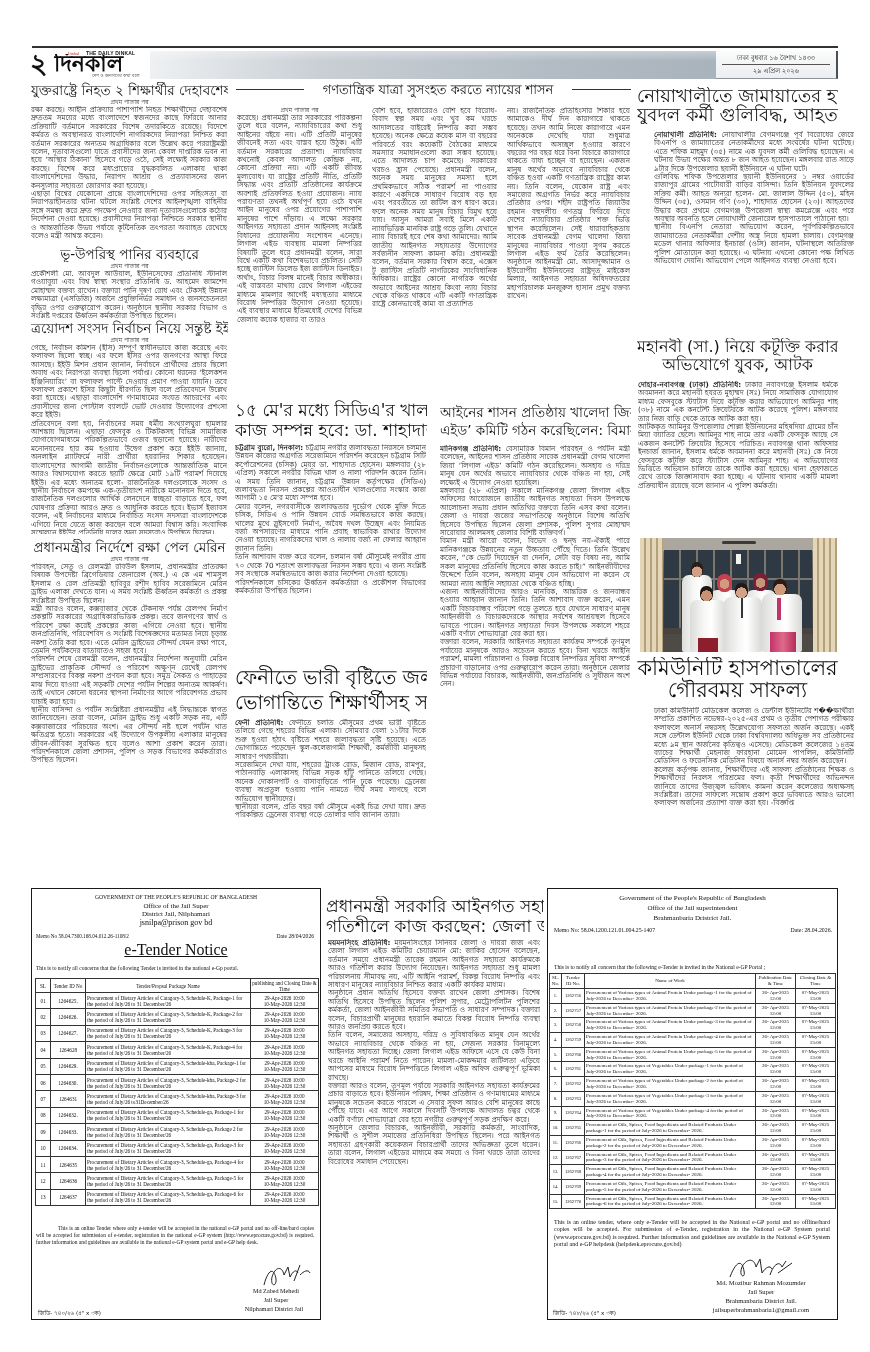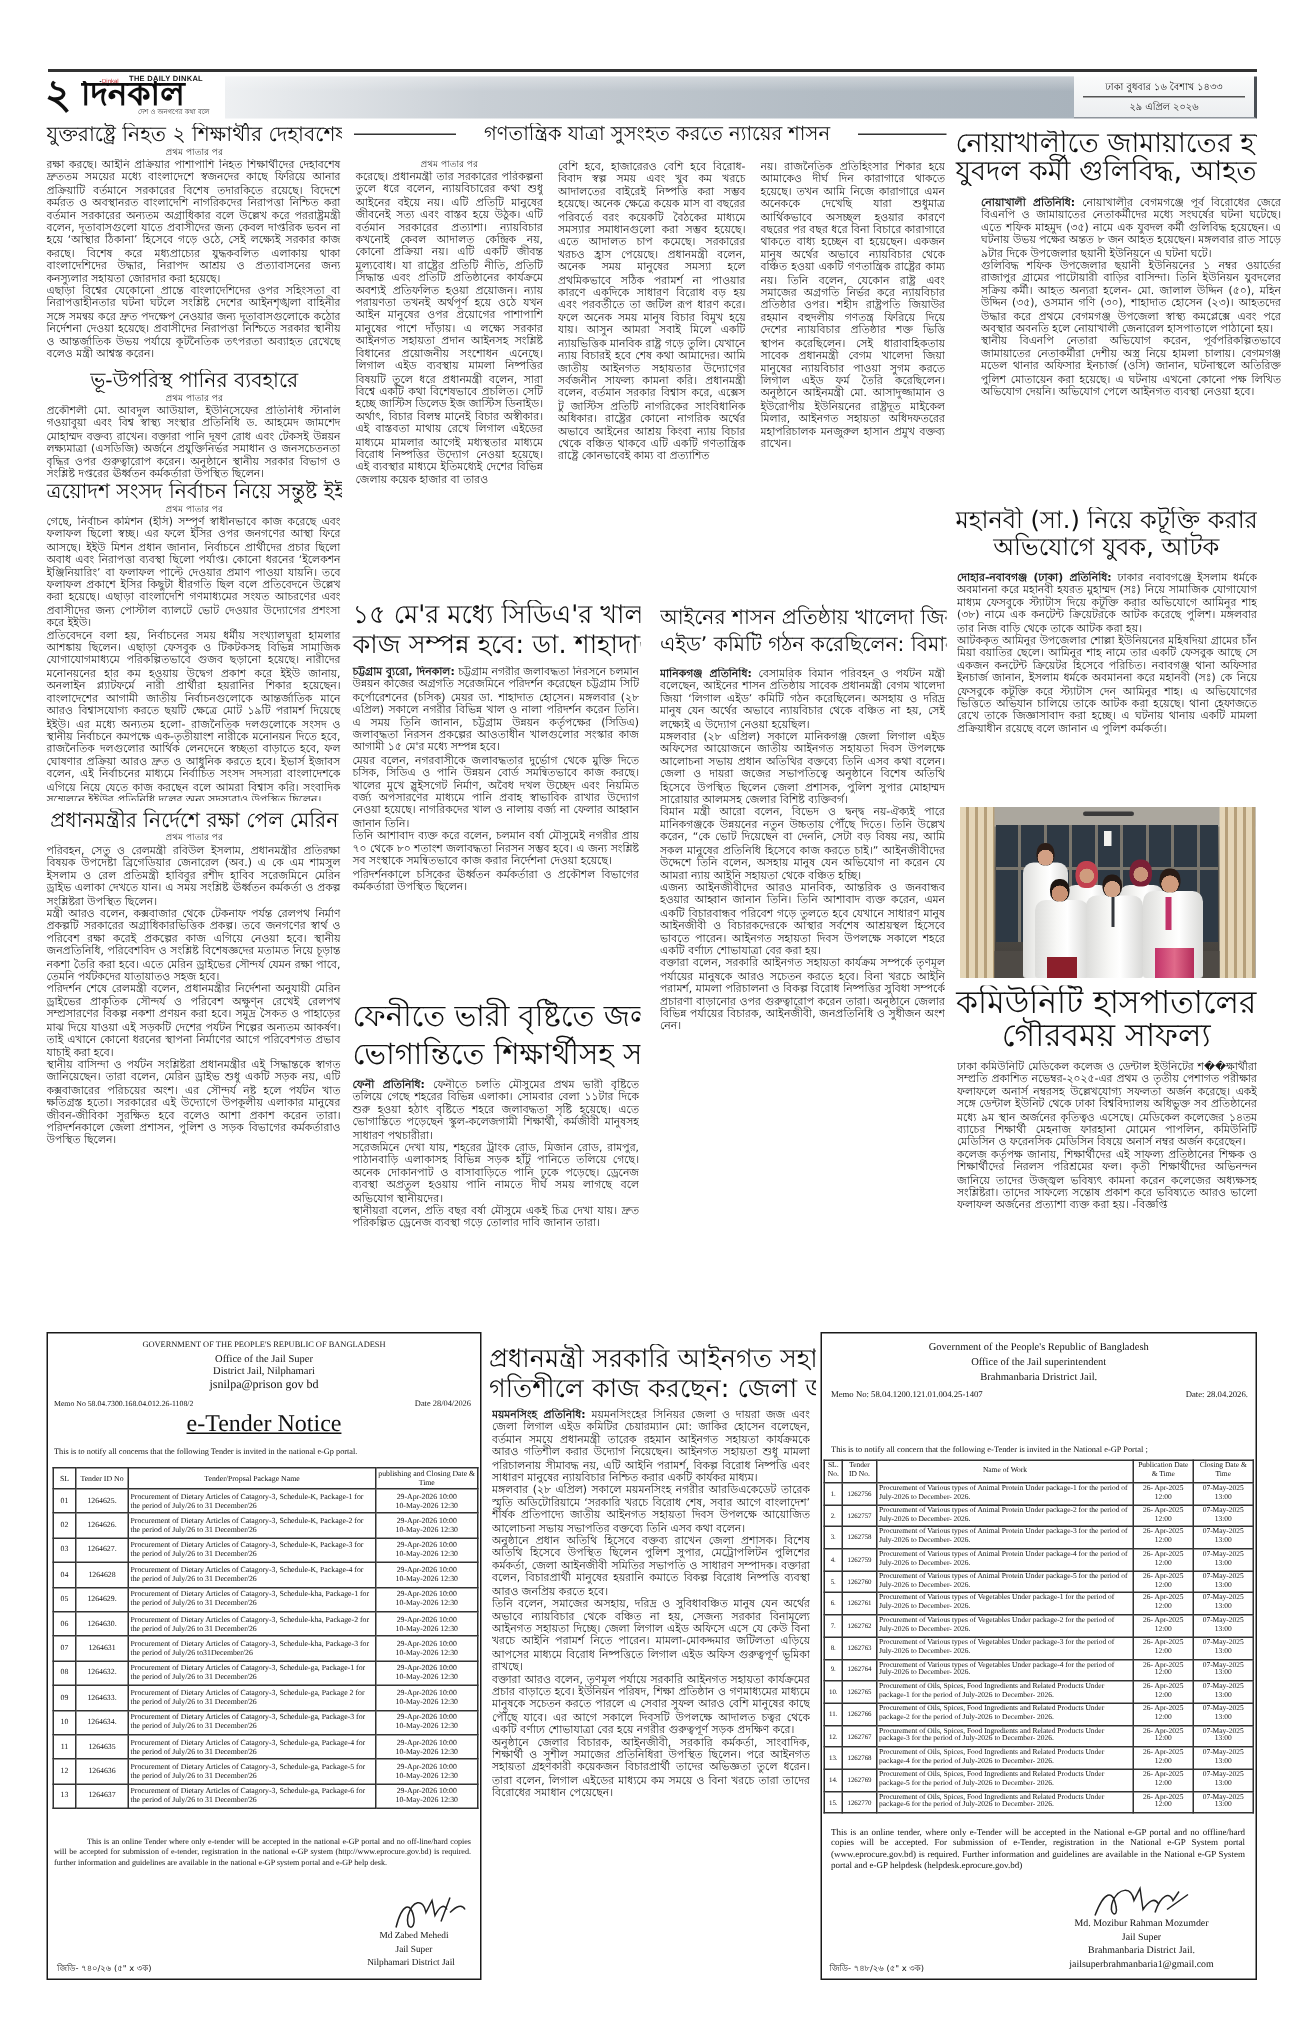--- a/index.html
+++ b/index.html
@@ -123,21 +123,21 @@
 
   <div>
     <div class="hl" style="left:235px;top:400px;width:192px;font-size:17px;line-height:20px;">
       <span>১৫ মে'র মধ্যে সিডিএ'র খাল সংস্কার</span>
       <span>কাজ সম্পন্ন হবে: ডা. শাহাদাত</span>
     </div>
     <div class="body" style="left:235px;top:444px;width:191px;height:216px;">
       <p><span class="dl">চট্টগ্রাম ব্যুরো, দিনকাল:</span> <span>চট্টগ্রাম নগরীর জলাবদ্ধতা নিরসনে চলমান উন্নয়ন কাজের অগ্রগতি সরেজমিনে পরিদর্শন করেছেন চট্টগ্রাম সিটি কর্পোরেশনের (চসিক) মেয়র ডা. শাহাদাত হোসেন। মঙ্গলবার (২৮ এপ্রিল) সকালে নগরীর বিভিন্ন খাল ও নালা পরিদর্শন করেন তিনি। এ সময় তিনি জানান, চট্টগ্রাম উন্নয়ন কর্তৃপক্ষের (সিডিএ) জলাবদ্ধতা নিরসন প্রকল্পের আওতাধীন খালগুলোর সংস্কার কাজ আগামী ১৫ মে'র মধ্যে সম্পন্ন হবে।</span></p>
 
     <p>মেয়র বলেন, নগরবাসীকে জলাবদ্ধতার দুর্ভোগ থেকে মুক্তি দিতে চসিক, সিডিএ ও পানি উন্নয়ন বোর্ড সমন্বিতভাবে কাজ করছে। খালের মুখে স্লুইসগেট নির্মাণ, অবৈধ দখল উচ্ছেদ এবং নিয়মিত বর্জ্য অপসারণের মাধ্যমে পানি প্রবাহ স্বাভাবিক রাখার উদ্যোগ নেওয়া হয়েছে। নাগরিকদের খাল ও নালায় বর্জ্য না ফেলার আহ্বান জানান তিনি।</p>
-        <p>তিনি আশাবাদ ব্যক্ত করে বলেন, চলমান বর্ষা মৌসুমেই নগরীর প্রায় ৭০ থেকে ৮০ শতাংশ জলাবদ্ধতা নিরসন সম্ভব হবে। এ জন্য সংশ্লিষ্ট সব সংস্থাকে সমন্বিতভাবে কাজ করার নির্দেশনা দেওয়া হয়েছে।</p>
+        <p>তিনি আশাবাদ ব্যক্ত করে বলেন, চলমান বর্ষা মৌসুমেই নগরীর প্রায় ৭০ থেকে 70 শতাংশ জলাবদ্ধতা নিরসন সম্ভব হবে। এ জন্য সংশ্লিষ্ট সব সংস্থাকে সমন্বিতভাবে কাজ করার নির্দেশনা দেওয়া হয়েছে।</p>
         <p>পরিদর্শনকালে চসিকের ঊর্ধ্বতন কর্মকর্তারা ও প্রকৌশল বিভাগের কর্মকর্তারা উপস্থিত ছিলেন।</p>
       </div>
   </div>
 
   <div>
     <div class="hl" style="left:235px;top:665px;width:192px;font-size:19.5px;line-height:25px;">
       <span>ফেনীতে ভারী বৃষ্টিতে জলাবদ্ধতা</span>
       <span>ভোগান্তিতে শিক্ষার্থীসহ সাধারণ মানুষ</span>
     </div>
     <div class="body" style="left:235px;top:719px;width:191px;height:162px;">
@@ -216,21 +216,21 @@
     <div class="p head" style="left:133px;top:41px;width:14px;height:16px;background:radial-gradient(circle at 50% 65%,#cf9b7d 0 45%,#2a1c16 47%);"></div>
     <div class="p" style="left:137px;top:60px;width:4px;height:22px;background:#c2336a;"></div>
     <div class="p" style="left:130px;top:94px;width:26px;height:20px;background:linear-gradient(90deg,#c2336a,#e06a8a,#b42d5b);"></div>
   </div>
 
   <div>
     <div class="hl" style="left:637px;top:657px;width:201px;font-size:21px;line-height:22px;">
       <span>কমিউনিটি হাসপাতালের</span>
       <span>গৌরবময় সাফল্য</span>
     </div>
-    <div class="body" style="left:638px;top:707px;width:200px;height:174px;">
+    <div class="body" style="left:654px;top:707px;width:200px;height:174px;">
         <p>ঢাকা কমিউনিটি মেডিকেল কলেজ ও ডেন্টাল ইউনিটের শ��ক্ষার্থীরা সম্প্রতি প্রকাশিত নভেম্বর-২০২৫-এর প্রথম ও তৃতীয় পেশাগত পরীক্ষার ফলাফলে অনার্স নম্বরসহ উল্লেখযোগ্য সফলতা অর্জন করেছে। একই সঙ্গে ডেন্টাল ইউনিট থেকে ঢাকা বিশ্ববিদ্যালয় অধিভুক্ত সব প্রতিষ্ঠানের মধ্যে ৯ম স্থান অর্জনের কৃতিত্বও এসেছে। মেডিকেল কলেজের ১৪তম ব্যাচের শিক্ষার্থী মেহনাজ ফারহানা মোমেন পাপলিন, কমিউনিটি মেডিসিন ও ফরেনসিক মেডিসিন বিষয়ে অনার্স নম্বর অর্জন করেছেন।</p>
         <p>কলেজ কর্তৃপক্ষ জানায়, শিক্ষার্থীদের এই সাফল্য প্রতিষ্ঠানের শিক্ষক ও শিক্ষার্থীদের নিরলস পরিশ্রমের ফল। কৃতী শিক্ষার্থীদের অভিনন্দন জানিয়ে তাদের উজ্জ্বল ভবিষ্যৎ কামনা করেন কলেজের অধ্যক্ষসহ সংশ্লিষ্টরা। তাদের সাফল্যে সন্তোষ প্রকাশ করে ভবিষ্যতে আরও ভালো ফলাফল অর্জনের প্রত্যাশা ব্যক্ত করা হয়। -বিজ্ঞপ্তি</p>
       </div>
   </div>
 
   <div class="tender" style="left:31px;top:888px;width:288px;height:430px;">
     <div class="c" style="top:5px;font-size:5.6px;line-height:7px;">GOVERNMENT OF THE PEOPLE'S REPUBLIC OF BANGLADESH</div>
     <div class="c" style="top:13px;font-size:7px;line-height:8px;">Office of the Jail Super</div>
     <div class="c" style="top:21px;font-size:7px;line-height:8px;">District Jail, Nilphamari</div>
     <div class="c" style="top:29px;font-size:8px;line-height:9px;">jsnilpa@prison gov bd</div>
@@ -397,21 +397,20 @@
   </div>
 
   <div>
     <div class="hl" style="left:326px;top:896px;width:218px;font-size:17px;line-height:20px;">
       <span>প্রধানমন্ত্রী সরকারি আইনগত সহায়তা</span>
       <span>গতিশীলে কাজ করছেন: জেলা জজ</span>
     </div>
     <div class="body" style="left:328px;top:939px;width:212px;height:380px;">
       <p><span class="dl">ময়মনসিংহ প্রতিনিধি:</span> <span>ময়মনসিংহের সিনিয়র জেলা ও দায়রা জজ এবং জেলা লিগাল এইড কমিটির চেয়ারম্যান মো: জাকির হোসেন বলেছেন, বর্তমান সময়ে প্রধানমন্ত্রী তারেক রহমান আইনগত সহায়তা কার্যক্রমকে আরও গতিশীল করার উদ্যোগ নিয়েছেন। আইনগত সহায়তা শুধু মামলা পরিচালনায় সীমাবদ্ধ নয়, এটি আইনি পরামর্শ, বিকল্প বিরোধ নিষ্পত্তি এবং সাধারণ মানুষের ন্যায়বিচার নিশ্চিত করার একটি কার্যকর মাধ্যম।</span></p>
 
-    <p>মঙ্গলবার (২৮ এপ্রিল) সকালে ময়মনসিংহ নগরীর আরডিএকেডেট তারেক স্মৃতি অডিটোরিয়ামে ‘সরকারি খরচে বিরোধ শেষ, সবার আগে বাংলাদেশ’ শীর্ষক প্রতিপাদ্যে জাতীয় আইনগত সহায়তা দিবস উপলক্ষে আয়োজিত আলোচনা সভায় সভাপতির বক্তব্যে তিনি এসব কথা বলেন।</p>
         <p>অনুষ্ঠানে প্রধান অতিথি হিসেবে বক্তব্য রাখেন জেলা প্রশাসক। বিশেষ অতিথি হিসেবে উপস্থিত ছিলেন পুলিশ সুপার, মেট্রোপলিটন পুলিশের কর্মকর্তা, জেলা আইনজীবী সমিতির সভাপতি ও সাধারণ সম্পাদক। বক্তারা বলেন, বিচারপ্রার্থী মানুষের হয়রানি কমাতে বিকল্প বিরোধ নিষ্পত্তি ব্যবস্থা আরও জনপ্রিয় করতে হবে।</p>
         <p>তিনি বলেন, সমাজের অসহায়, দরিদ্র ও সুবিধাবঞ্চিত মানুষ যেন অর্থের অভাবে ন্যায়বিচার থেকে বঞ্চিত না হয়, সেজন্য সরকার বিনামূল্যে আইনগত সহায়তা দিচ্ছে। জেলা লিগাল এইড অফিসে এসে যে কেউ বিনা খরচে আইনি পরামর্শ নিতে পারেন। মামলা-মোকদ্দমার জটিলতা এড়িয়ে আপসের মাধ্যমে বিরোধ নিষ্পত্তিতে লিগাল এইড অফিস গুরুত্বপূর্ণ ভূমিকা রাখছে।</p>
         <p>বক্তারা আরও বলেন, তৃণমূল পর্যায়ে সরকারি আইনগত সহায়তা কার্যক্রমের প্রচার বাড়াতে হবে। ইউনিয়ন পরিষদ, শিক্ষা প্রতিষ্ঠান ও গণমাধ্যমের মাধ্যমে মানুষকে সচেতন করতে পারলে এ সেবার সুফল আরও বেশি মানুষের কাছে পৌঁছে যাবে। এর আগে সকালে দিবসটি উপলক্ষে আদালত চত্বর থেকে একটি বর্ণাঢ্য শোভাযাত্রা বের হয়ে নগরীর গুরুত্বপূর্ণ সড়ক প্রদক্ষিণ করে।</p>
         <p>অনুষ্ঠানে জেলার বিচারক, আইনজীবী, সরকারি কর্মকর্তা, সাংবাদিক, শিক্ষার্থী ও সুশীল সমাজের প্রতিনিধিরা উপস্থিত ছিলেন। পরে আইনগত সহায়তা গ্রহণকারী কয়েকজন বিচারপ্রার্থী তাদের অভিজ্ঞতা তুলে ধরেন। তারা বলেন, লিগাল এইডের মাধ্যমে কম সময়ে ও বিনা খরচে তারা তাদের বিরোধের সমাধান পেয়েছেন।</p>
       </div>
   </div>
 
   <div class="tender" style="left:547px;top:888px;width:289px;height:430px;">
     <div class="c" style="top:5px;font-size:7px;line-height:8px;">Government of the People's Republic of Bangladesh</div>
     <div class="c" style="top:15px;font-size:7px;line-height:8px;">Office of the Jail superintendent</div>

